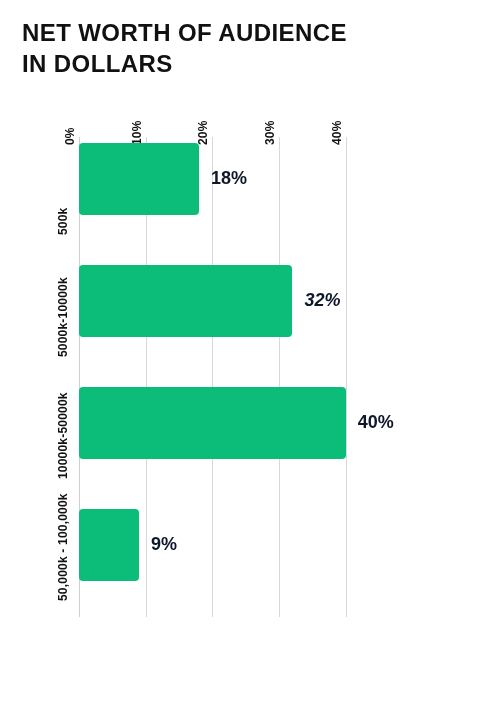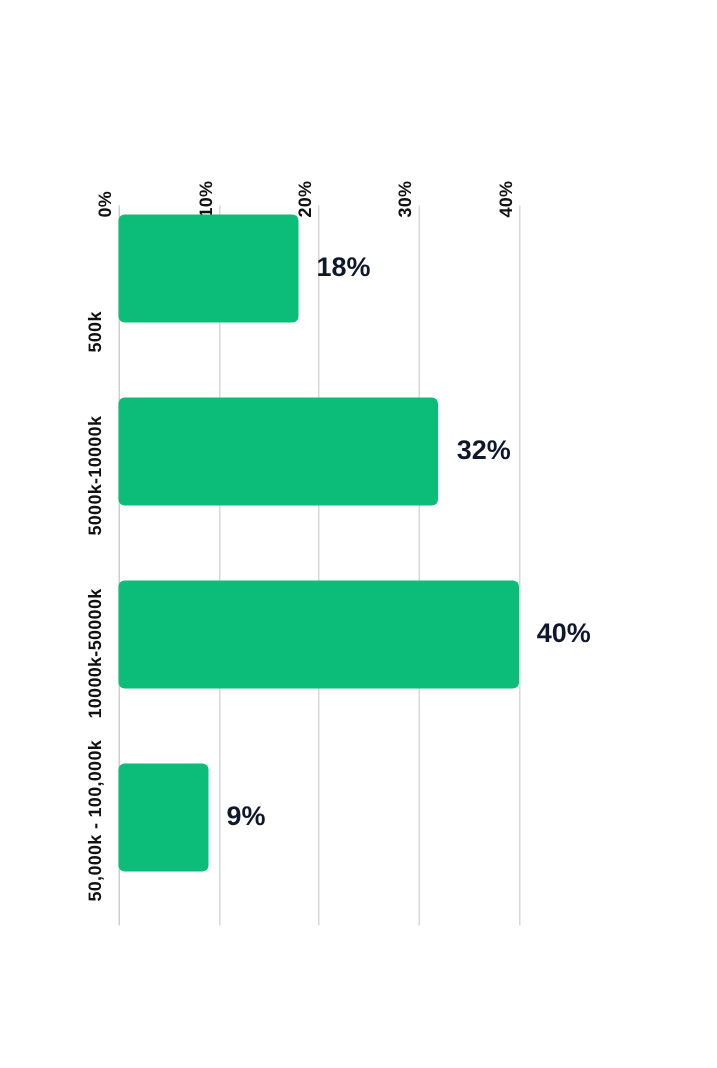--- a/index.html
+++ b/index.html
@@ -94,20 +94,22 @@
     transform-origin: left bottom;
     transform: rotate(-90deg);
     letter-spacing: 0.2px;
   }
 </style>
 </head>
 <body>
 
 <div id="chart-root">
 
+  <div id="chart-title">NET WORTH OF AUDIENCE
+IN DOLLARS</div>
 
   <div id="plot-area">
     <div id="gridlines">
         <div class="gridline axis-zero" style="left: 79px;"></div>
         <div class="gridline" style="left: 145.7px;"></div>
         <div class="gridline" style="left: 212.4px;"></div>
         <div class="gridline" style="left: 279.1px;"></div>
         <div class="gridline" style="left: 345.8px;"></div>
       </div>
     <div id="xticks">
@@ -124,19 +126,19 @@
         <div class="bar" style="left: 79px; top: 509px; width: 60.03px; height: 72px; background: rgb(11, 189, 120);"></div>
       </div>
     <div id="catlabels">
         <div class="cat-label" style="left: 70px; top: 221px;">500k</div>
         <div class="cat-label" style="left: 70px; top: 343px;">5000k-10000k</div>
         <div class="cat-label" style="left: 70px; top: 465px;">10000k-50000k</div>
         <div class="cat-label" style="left: 70px; top: 587px;">50,000k - 100,000k</div>
       </div>
     <div id="valuelabels">
         <div class="value-label" style="left: 211.06px; top: 168px;">18%</div>
-        <div class="value-label" style="left: 304.44px; top: 290px;">32%</div>
+        <div class="value-label" style="left: 304.44px; top: 290px; font-style: italic;">32%</div>
         <div class="value-label" style="left: 357.8px; top: 412px;">40%</div>
         <div class="value-label" style="left: 151.03px; top: 534px;">9%</div>
       </div>
   </div>
 
 </div>
 
 </body></html>

